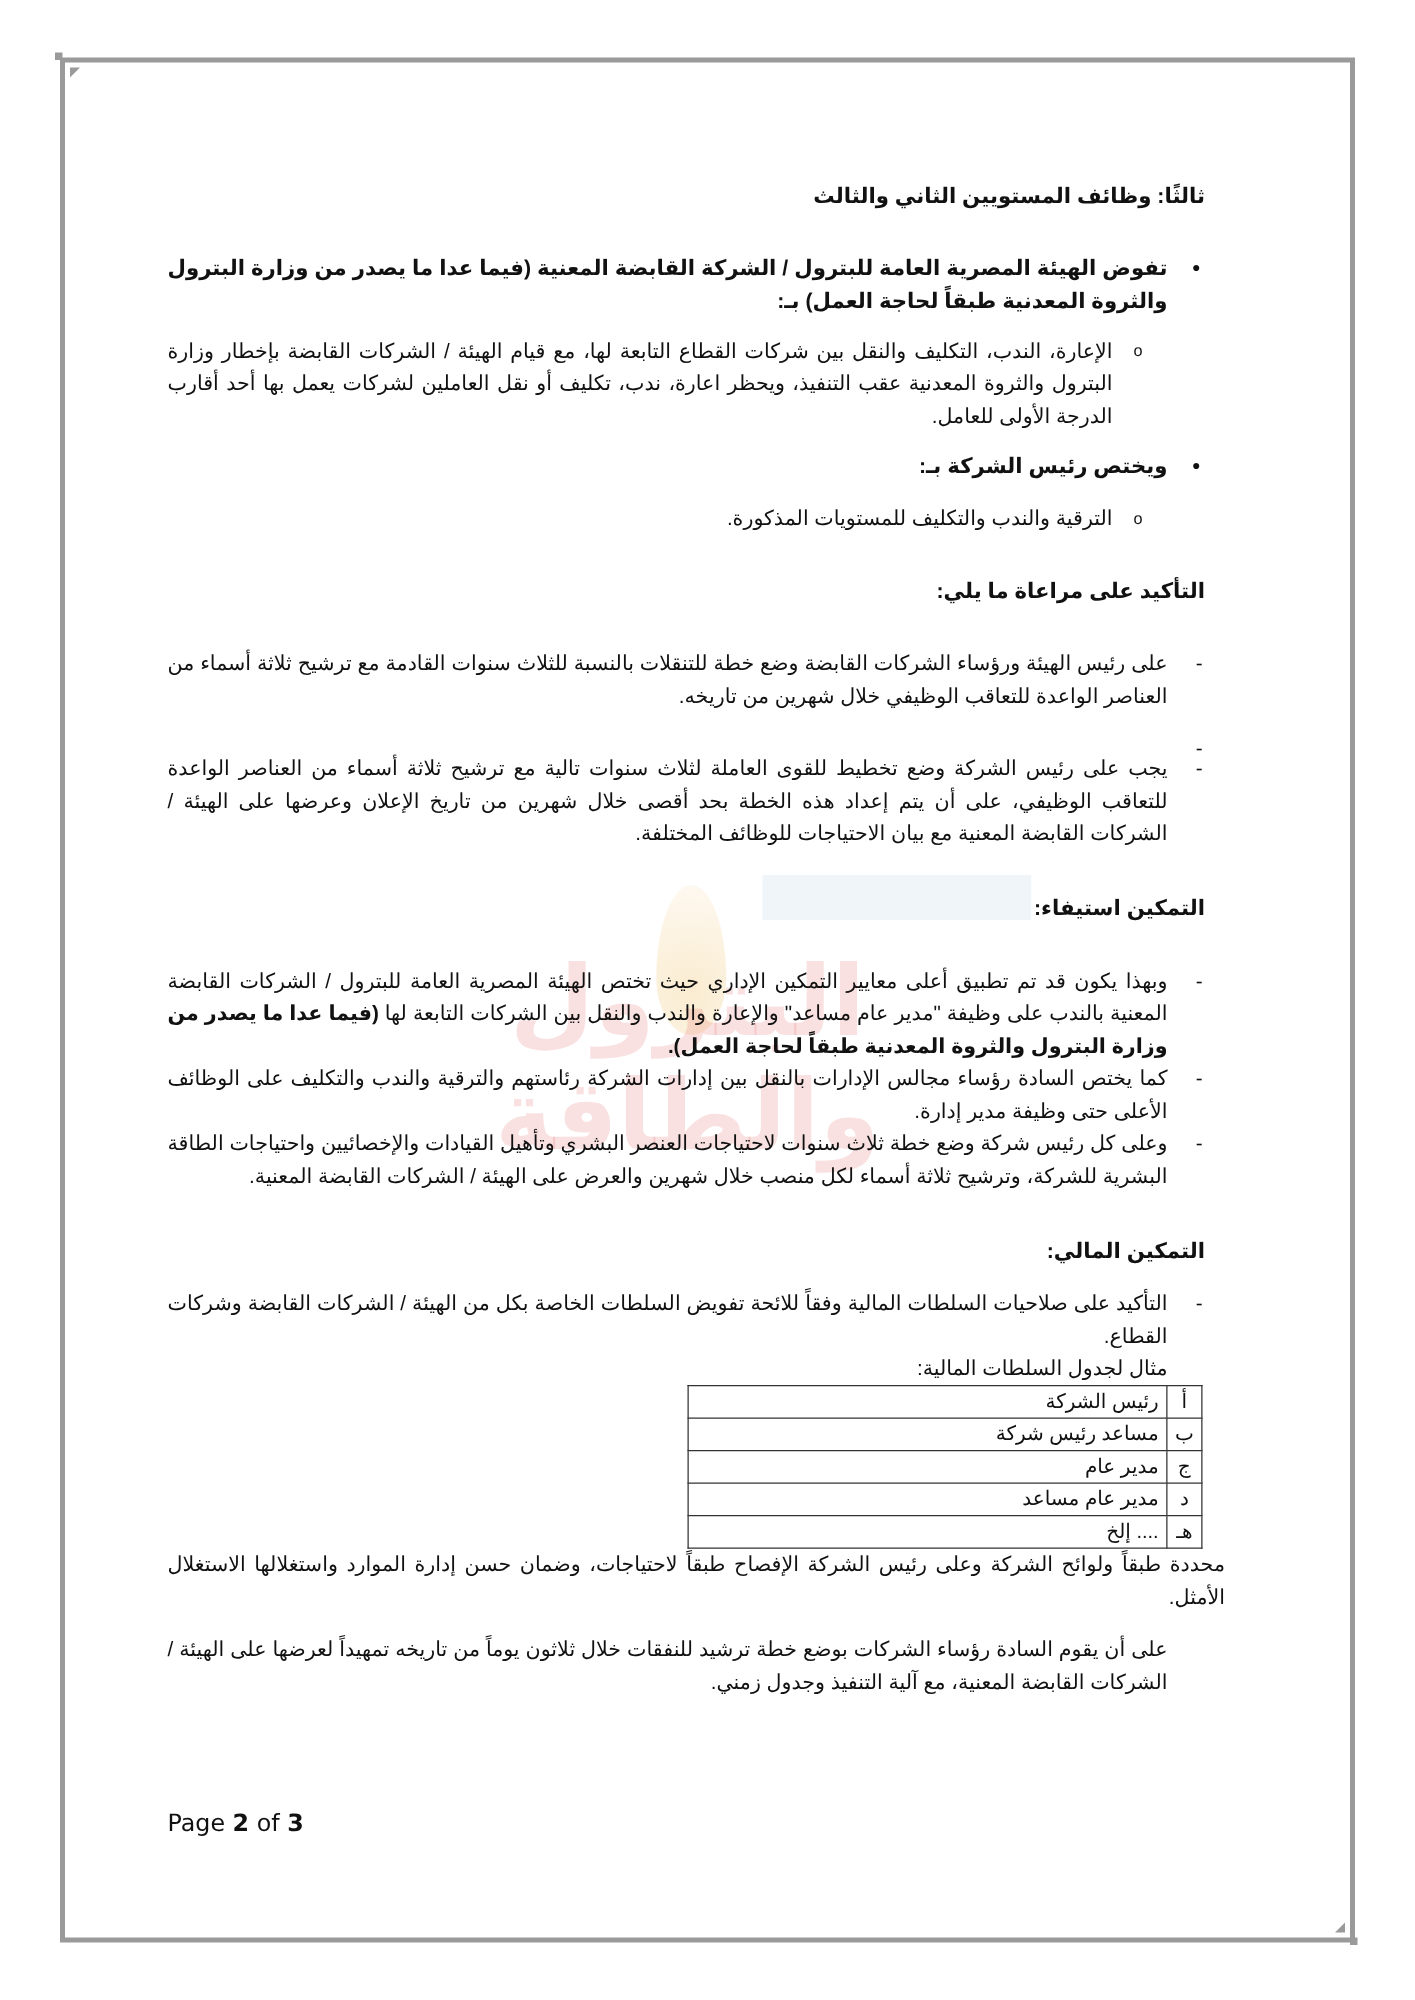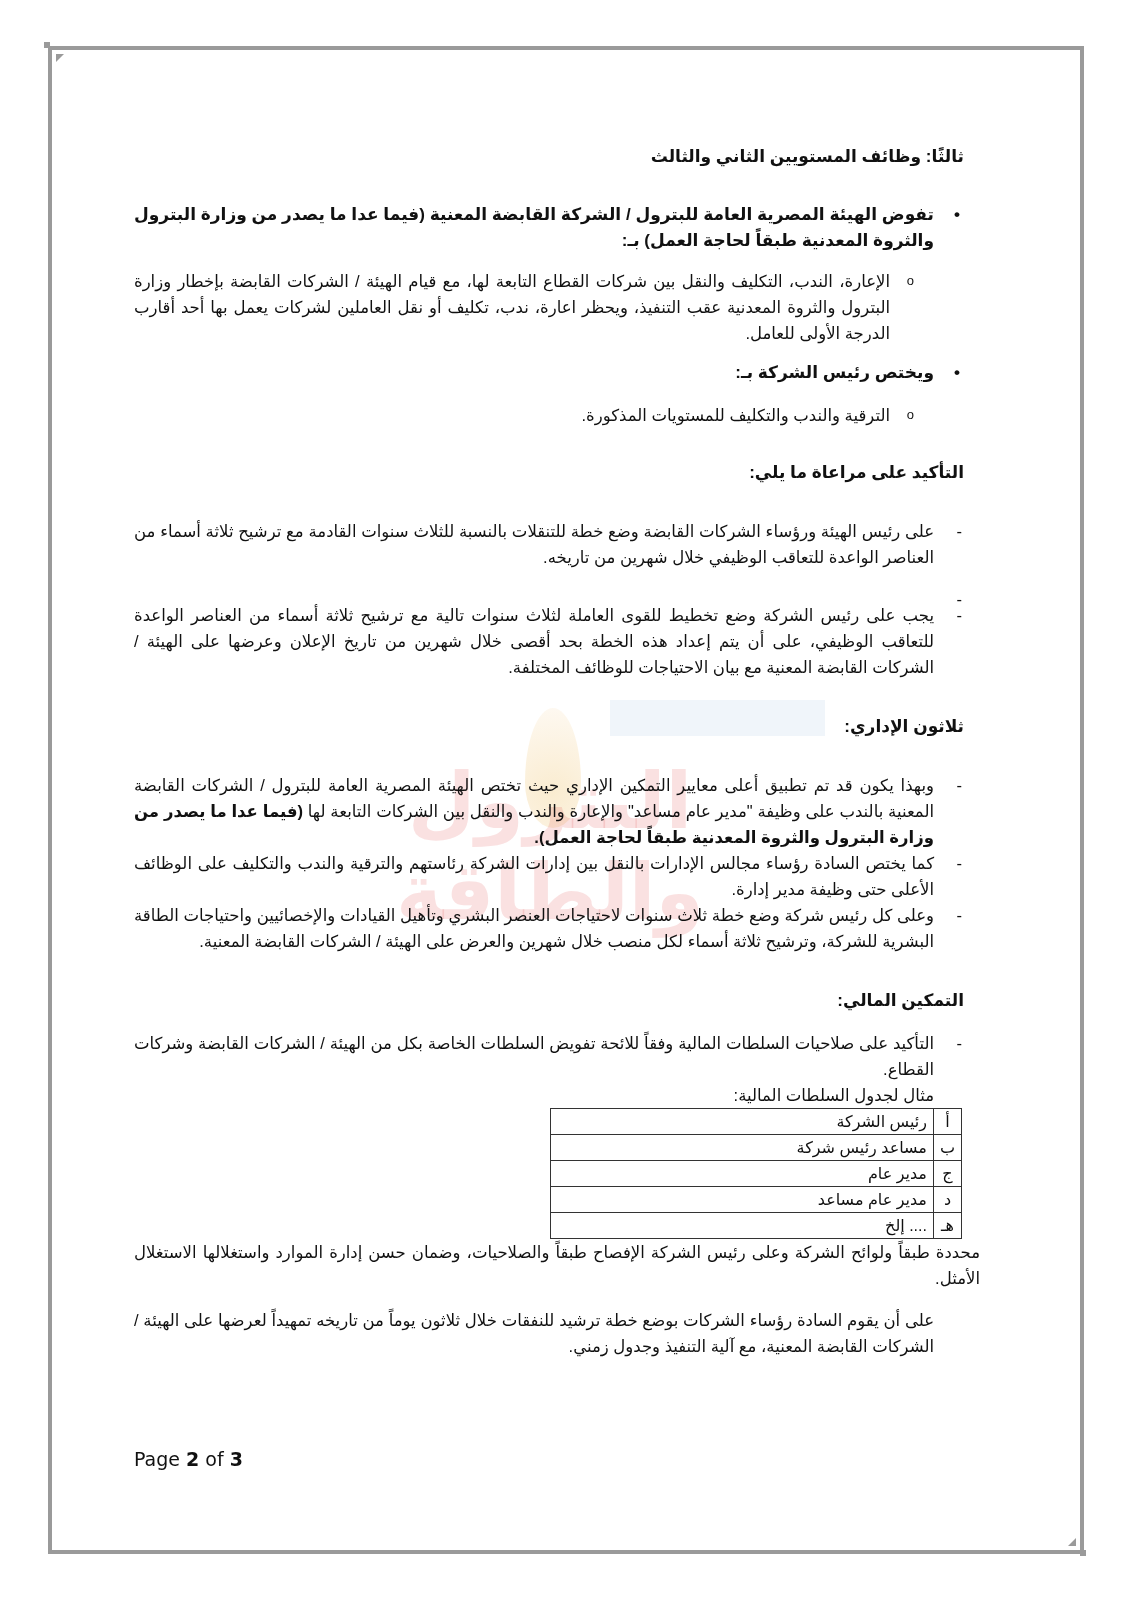--- a/index.html
+++ b/index.html
@@ -88,21 +88,21 @@
   <p class="dash">
     <span class="mark">-</span>
   </p>
   <div style="height:16px"></div>
   <p class="dash">
     <span class="mark">-</span>
     <span>يجب على رئيس الشركة وضع تخطيط للقوى العاملة لثلاث سنوات تالية مع ترشيح ثلاثة أسماء من العناصر الواعدة للتعاقب الوظيفي، على أن يتم إعداد هذه الخطة بحد أقصى خلال شهرين من تاريخ الإعلان وعرضها على الهيئة / الشركات القابضة المعنية مع بيان الاحتياجات للوظائف المختلفة.</span>
   </p>
   <div style="height:18px"></div>
 
-  <p class="h">ثلاثون الإداري:</p>
+  <p class="h">التمكين استيفاء:</p>
   <div style="height:16px"></div>
   <p class="dash">
     <span class="mark">-</span>
     <span>وبهذا يكون قد تم تطبيق أعلى معايير التمكين الإداري حيث تختص الهيئة المصرية العامة للبترول / الشركات القابضة المعنية بالندب على وظيفة "مدير عام مساعد" والإعارة والندب والنقل بين الشركات التابعة لها </span><span class="bold">(فيما عدا ما يصدر من وزارة البترول والثروة المعدنية طبقاً لحاجة العمل).</span>
   </p>
   <p class="dash">
     <span class="mark">-</span>
     <span>كما يختص السادة رؤساء مجالس الإدارات بالنقل بين إدارات الشركة رئاستهم والترقية والندب والتكليف على الوظائف الأعلى حتى وظيفة مدير إدارة.</span>
   </p>
   <p class="dash">
@@ -134,21 +134,21 @@
         <tr>
           <td class="letter">د</td>
           <td>مدير عام مساعد</td>
         </tr>
         <tr>
           <td class="letter">هـ</td>
           <td>.... إلخ</td>
         </tr>
       </tbody>
   </table>
-  <p style="margin:0;">محددة طبقاً ولوائح الشركة وعلى رئيس الشركة الإفصاح طبقاً والصلاحيات، وضمان حسن إدارة الموارد واستغلالها الاستغلال الأمثل.</p>
+  <p style="margin:0;">محددة طبقاً ولوائح الشركة وعلى رئيس الشركة الإفصاح طبقاً لاحتياجات، وضمان حسن إدارة الموارد واستغلالها الاستغلال الأمثل.</p>
   <div style="height:16px"></div>
   <p style="margin:0;padding-right:46px;">على أن يقوم السادة رؤساء الشركات بوضع خطة ترشيد للنفقات خلال ثلاثون يوماً من تاريخه تمهيداً لعرضها على الهيئة / الشركات القابضة المعنية، مع آلية التنفيذ وجدول زمني.</p>
 </div>
 
 <div class="footer">
   <span>Page</span>
   <b>2</b>
   <span>of</span>
   <b>3</b>
 </div>

